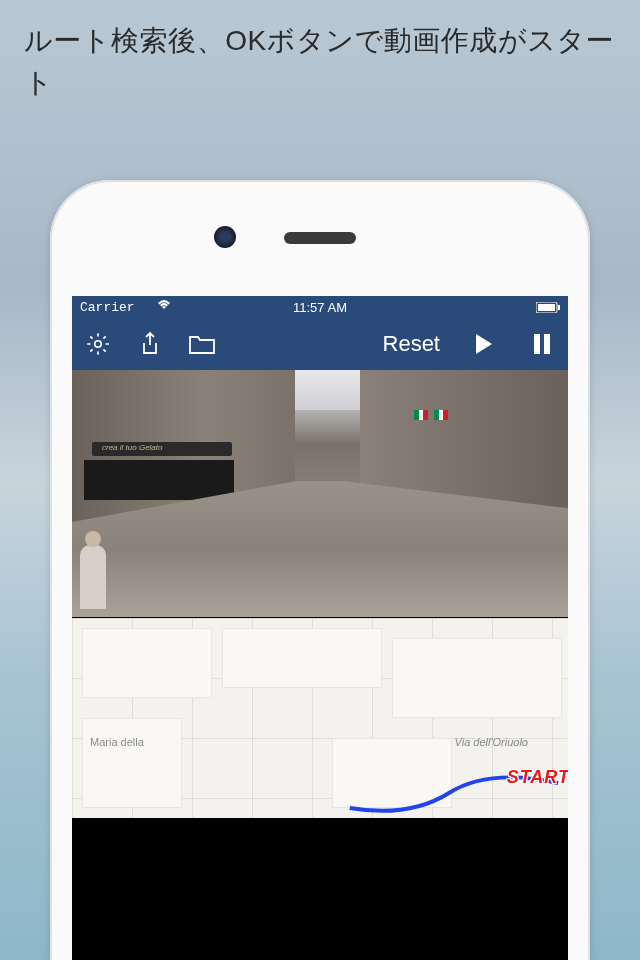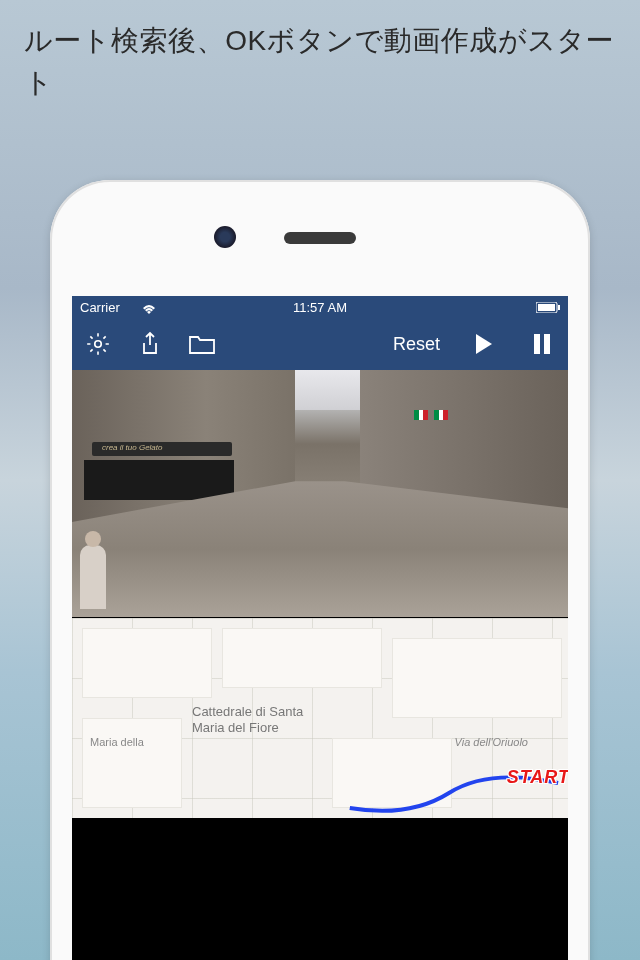--- a/index.html
+++ b/index.html
@@ -63,22 +63,23 @@
       background: #2a4a7a;
       color: #fff;
       font-size: 13px;
       display: flex;
       align-items: center;
       padding: 0 8px;
       justify-content: space-between;
     }
     .status-left, .status-right {
       display: flex;
-      align-items: flex-end;
+      align-items: flex-start;
       gap: 22px;
+      font-family: Liberation Mono, monospace;
     }
     .status-center {
       position: absolute;
       left: 50%;
       transform: translateX(-50%);
       font-weight: 500;
     }
     .wifi-icon svg, .battery-icon svg { display: block; }
     .toolbar {
       height: 52px;
@@ -93,21 +94,21 @@
       height: 32px;
       display: flex;
       align-items: center;
       justify-content: center;
       color: #fff;
       cursor: pointer;
     }
     .toolbar-spacer { flex: 1; }
     .reset-btn {
       color: #fff;
-      font-size: 18px;
+      font-size: 22px;
       font-weight: 400;
       cursor: pointer;
       margin-right: 8px;
     }
     .street-view {
       position: relative;
       height: 248px;
       background: linear-gradient(180deg, #d8d8dc 0%, #b8b8b8 15%, #7a7268 30%, #8a8278 50%, #9a928a 100%);
       border-bottom: 1px solid #000;
       overflow: hidden;
@@ -258,22 +259,20 @@
     </div>
 
     <div class="map-view">
       <div class="map-grid"></div>
       <div class="map-block" style="left:10px;top:10px;width:130px;height:70px"></div>
       <div class="map-block" style="left:150px;top:10px;width:160px;height:60px"></div>
       <div class="map-block" style="left:320px;top:20px;width:170px;height:80px"></div>
       <div class="map-block" style="left:10px;top:100px;width:100px;height:90px"></div>
       <div class="map-block" style="left:260px;top:120px;width:120px;height:70px"></div>
       <div class="map-label" style="left:18px; top:118px;">Maria della</div>
-      <div class="map-label big" style="left:120px; top:86px; white-space:pre;">Cattedrale di Santa
-Maria del Fiore</div>
       <div class="map-label" style="right:40px; top:118px; font-style:italic;">Via dell'Oriuolo</div>
       <svg class="map-route" width="100%" height="100%" viewBox="0 0 500 200" preserveAspectRatio="none">
         <path d="M 490 165 Q 420 150 380 175 T 280 190"></path>
       </svg>
       <div class="start-marker">START</div>
     </div>
 
   </div>
 </div>
 

